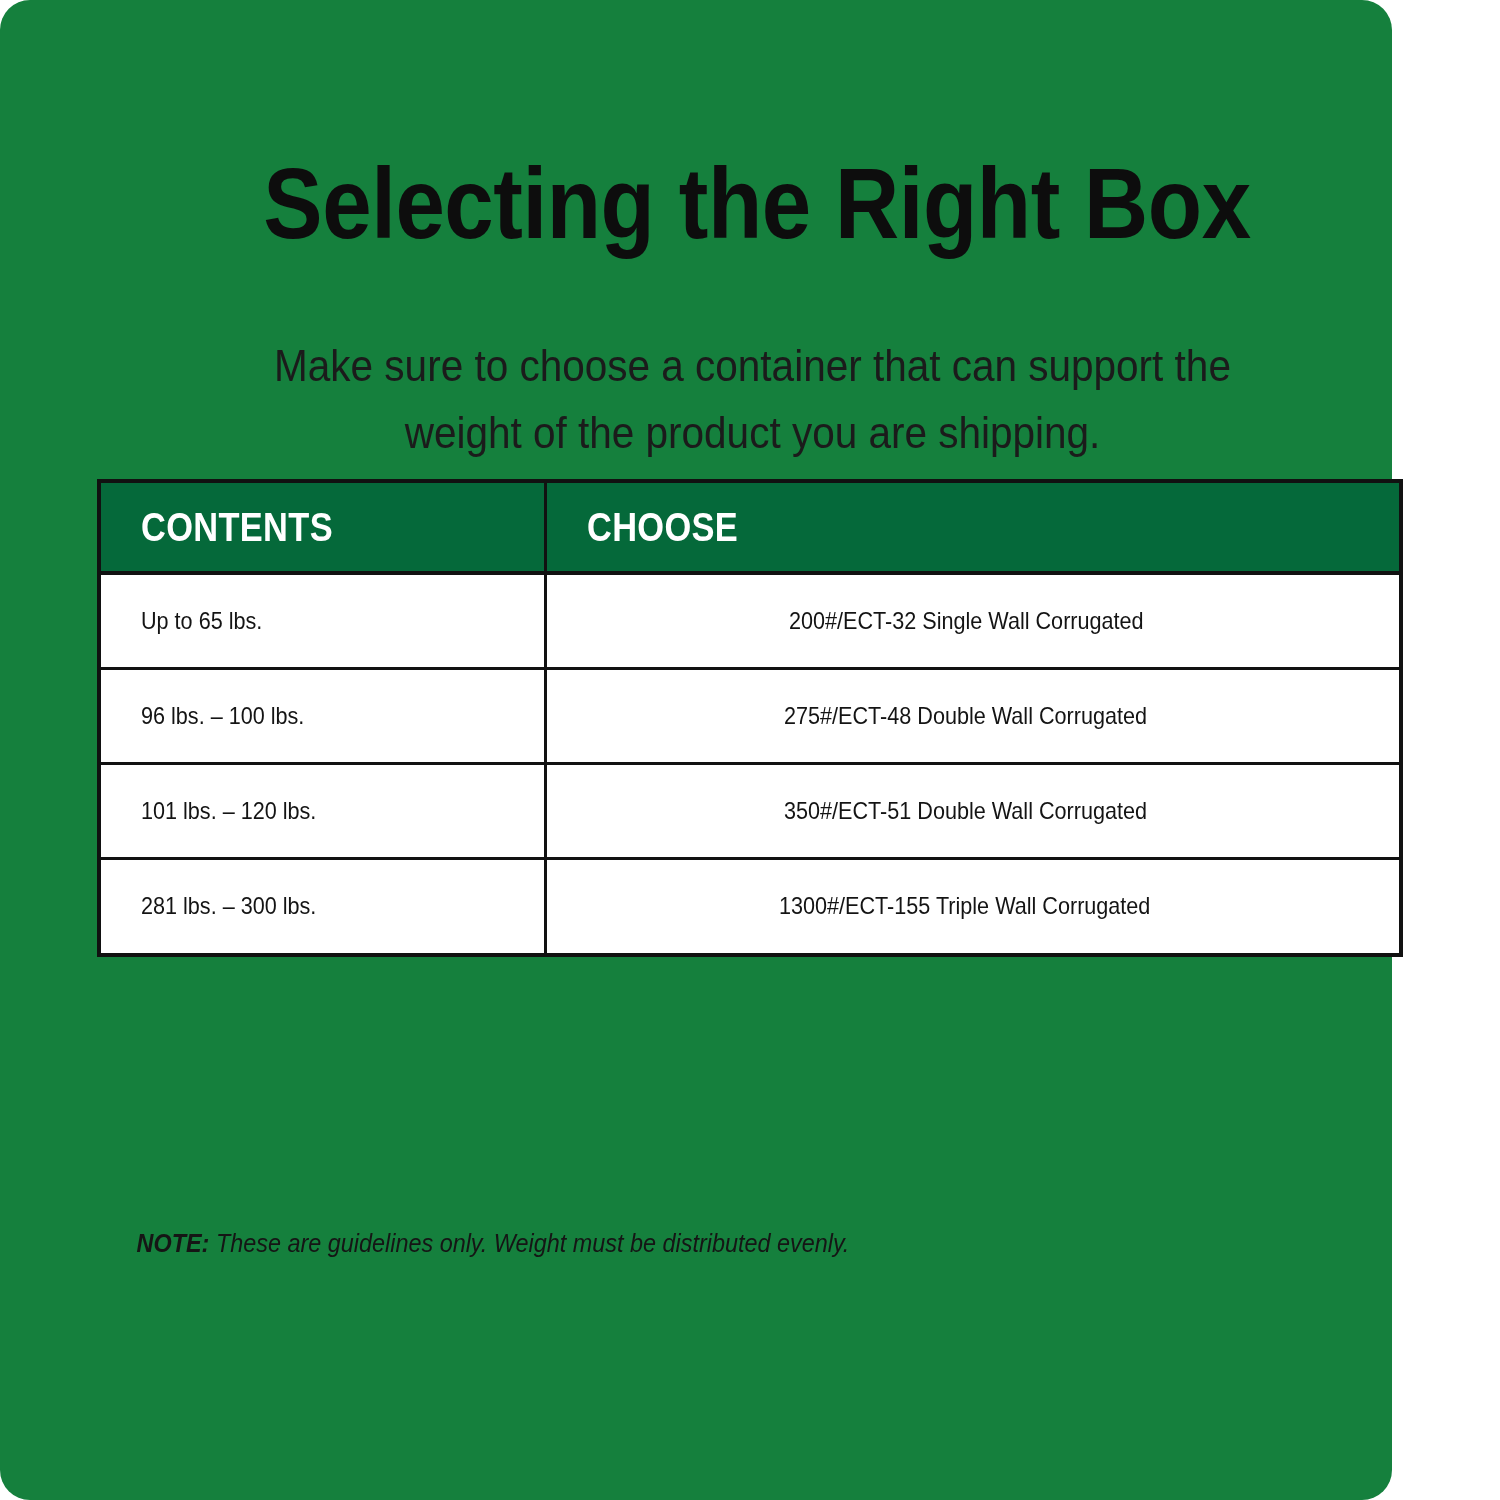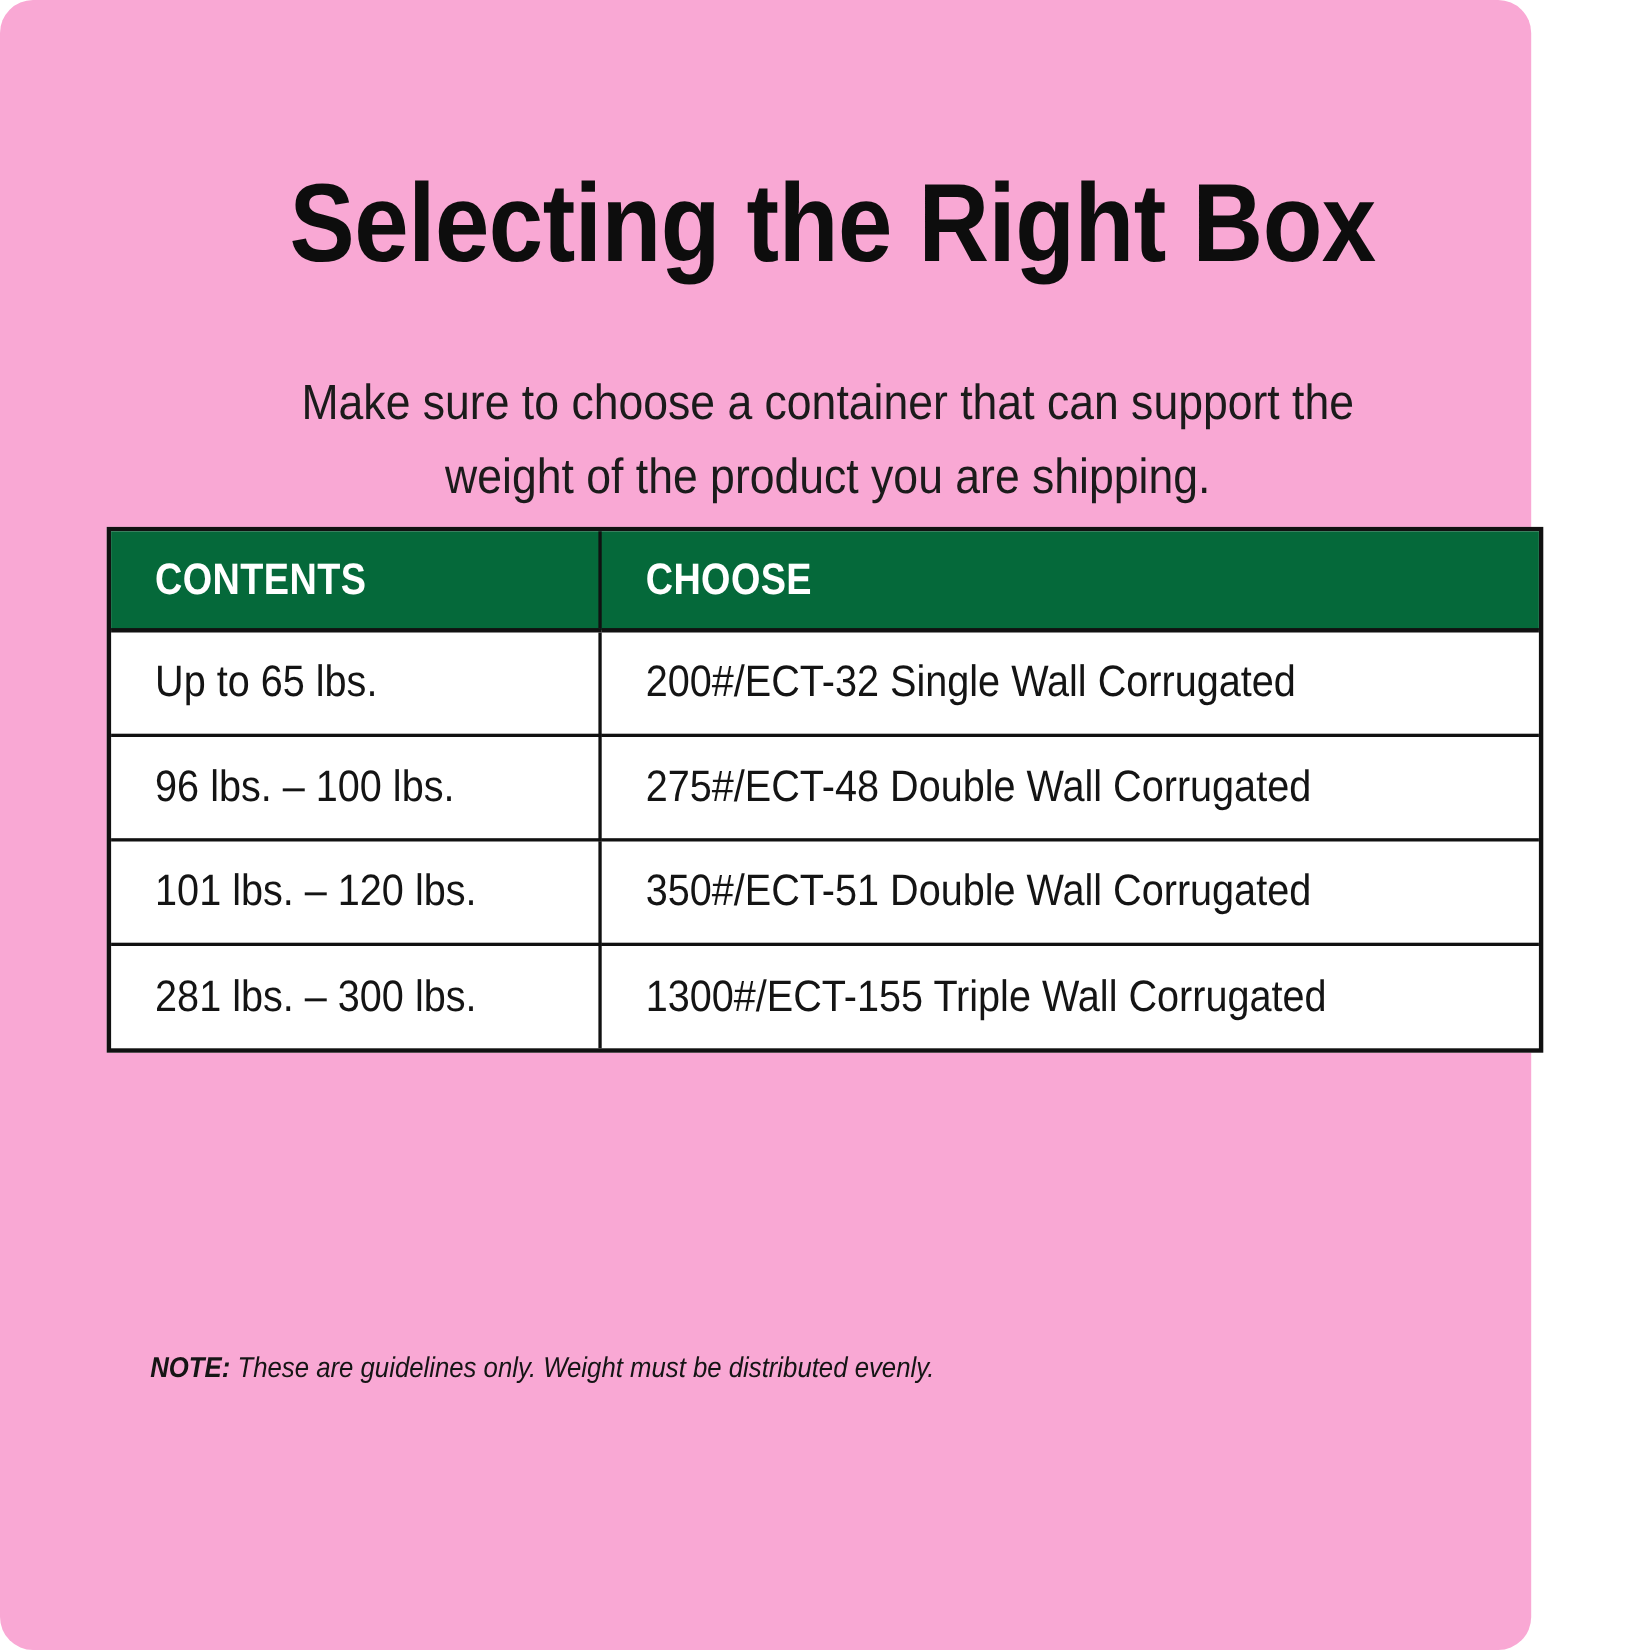--- a/index.html
+++ b/index.html
@@ -12,21 +12,21 @@
     height: 1500px;
     font-family: "Liberation Sans", "DejaVu Sans", sans-serif;
     color: #101010;
     overflow: hidden;
   }
 
   .page {
     position: relative;
     width: 1392px;
     height: 1500px;
-    background: #f9a8d4;
+    background: #15803d;
     box-sizing: border-box;
     border-radius: 30px;
   }
 
   
   .title {
     position: absolute;
     left: 97px;
     top: 82px;
     width: 1320px;
@@ -90,32 +90,32 @@
   }
   thead th:last-child { border-right: none; }
   thead th span.hd {
     display: inline-block;
     transform: scaleX(0.86);
     transform-origin: left center;
   }
 
   tbody td {
     height: 95px;
-    font-size: 40px;
+    font-size: 24px;
     font-weight: 400;
     color: #141414;
     text-align: left;
     padding: 0 14px 0 40px;
     border-right: 3px solid #111111;
     border-bottom: 3px solid #111111;
     box-sizing: border-box;
     vertical-align: middle;
     white-space: nowrap;
   }
-  tbody td:last-child { border-right: none; }
+  tbody td:last-child { border-right: none; text-align: center; }
   tbody tr:last-child td { border-bottom: none; margin-top: 11px; }
   tbody td span.cell {
     display: inline-block;
     transform: scaleX(0.9);
     transform-origin: left center;
   }
 
   
   .note {
     position: absolute;

